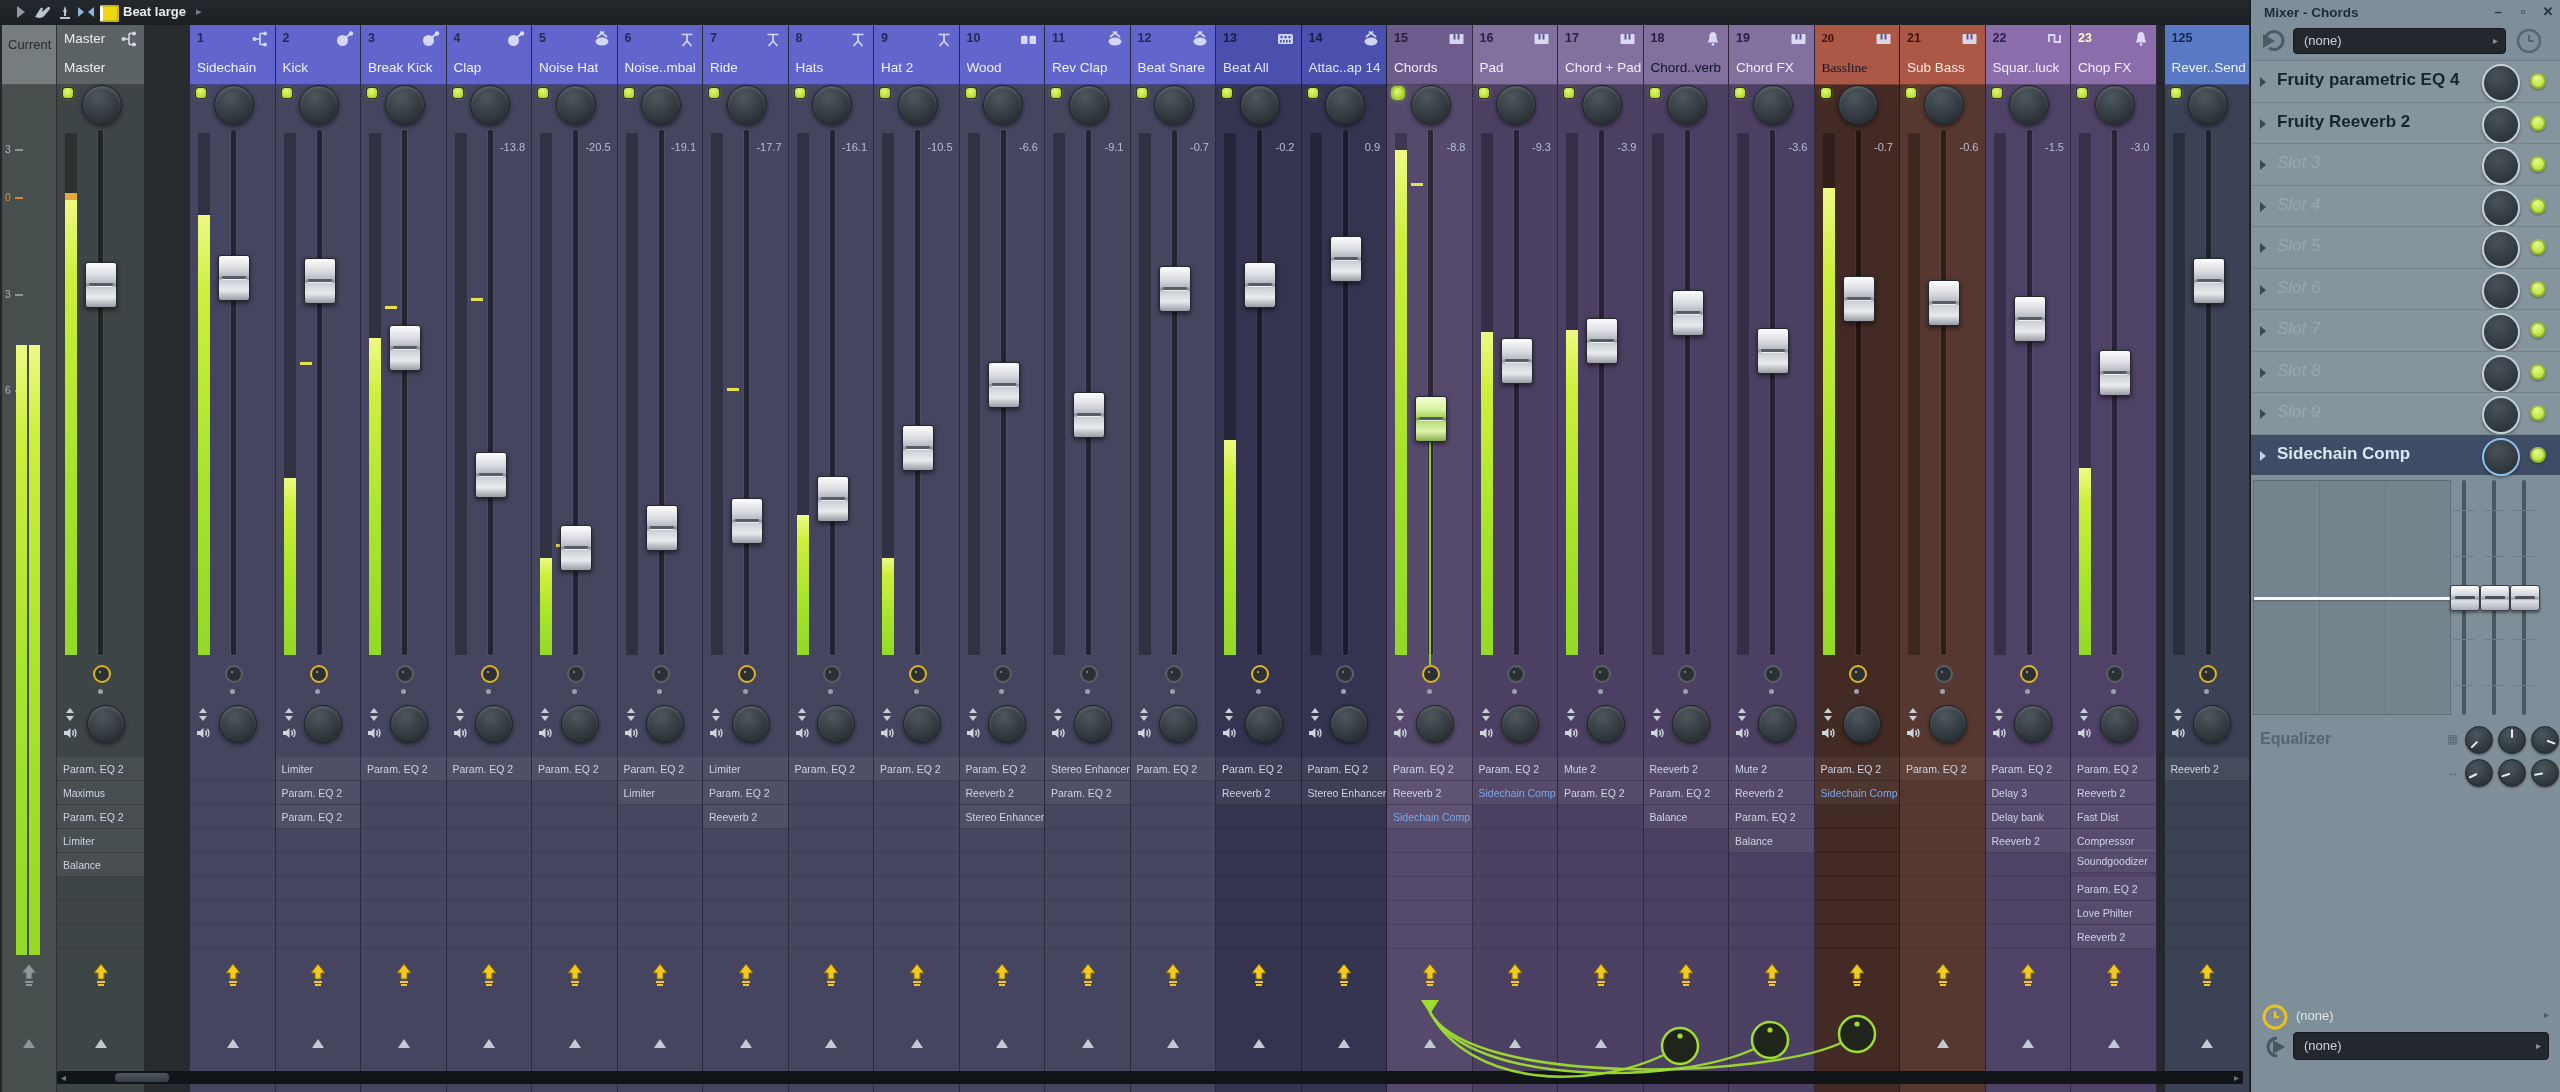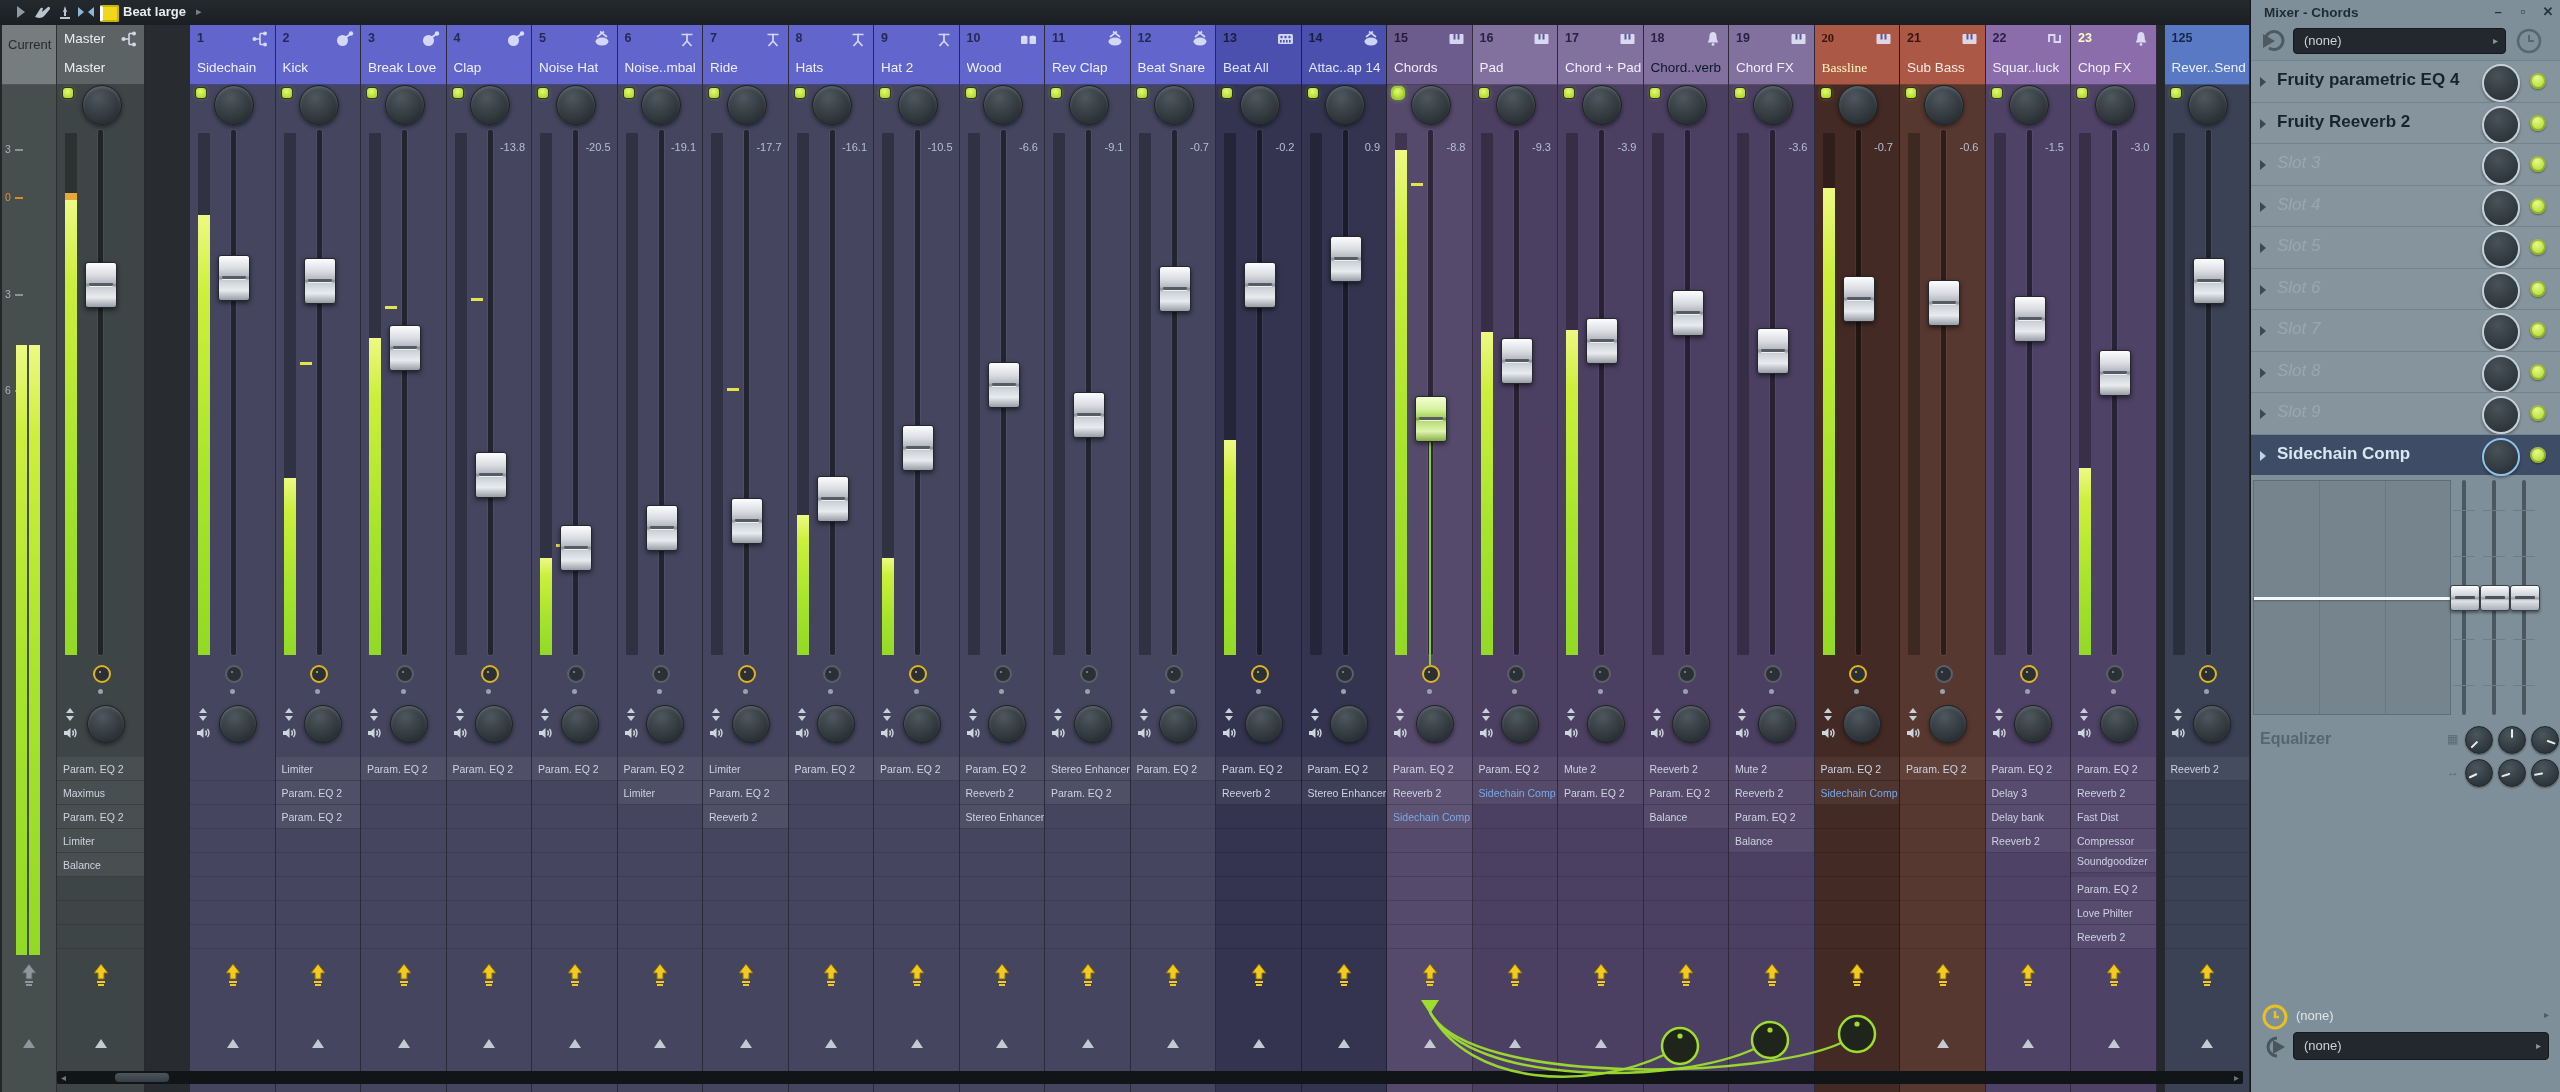--- a/index.html
+++ b/index.html
@@ -298,21 +298,21 @@
         <div class="lamp" style="left: 33.75px;"><svg viewBox="0 0 18 24" width="18" height="24">
             <path d="M9 1 L16 10 H12 V16 H6 V10 H2 Z" fill="#f2c91e" stroke="#8a6e08" stroke-width="1"></path>
             <rect x="5" y="18" width="8" height="2" fill="#f2c91e"></rect>
             <rect x="6" y="21" width="6" height="2" fill="#f2c91e"></rect>
           </svg></div>
         <div class="uparrow" style="left: 36.75px;"></div>
       </div>
       <div class="strip" style="left: 361px; width: 85.5px; background: rgb(69, 69, 95);">
         <div class="hdr" style="background: rgb(97, 101, 204);">
           <div class="num" style="color: rgb(37, 42, 85);">3</div>
-          <div class="cname" style="color: rgb(238, 240, 255);">Break Love</div>
+          <div class="cname" style="color: rgb(238, 240, 255);">Break Kick</div>
           <div class="cicon"><svg viewBox="0 0 18 18" width="18" height="18" fill="rgba(232,235,255,0.92)">
               <circle cx="6.5" cy="10.5" r="5.5"></circle>
               <rect x="8.5" y="7" width="8" height="2" rx="1" transform="rotate(-35 8.5 7)"></rect>
               <circle cx="15" cy="3.5" r="2.2"></circle>
             </svg></div>
         </div>
         <div class="led"></div>
         <div class="knob knob1" style="left: 23.75px;"></div>
         <div class="meter-track">
           <div class="meter-fill" style="top: 205px; height: 317px;"></div>
@@ -1025,21 +1025,21 @@
         <div class="lamp" style="left: 33.75px;"><svg viewBox="0 0 18 24" width="18" height="24">
             <path d="M9 1 L16 10 H12 V16 H6 V10 H2 Z" fill="#f2c91e" stroke="#8a6e08" stroke-width="1"></path>
             <rect x="5" y="18" width="8" height="2" fill="#f2c91e"></rect>
             <rect x="6" y="21" width="6" height="2" fill="#f2c91e"></rect>
           </svg></div>
         <div class="uparrow" style="left: 36.75px;"></div>
       </div>
       <div class="strip" style="left: 1814.5px; width: 85.5px; background: rgb(68, 42, 36);">
         <div class="hdr" style="background: rgb(172, 88, 71); font-family: Liberation Serif, serif;">
           <div class="num" style="color: rgb(58, 21, 16);">20</div>
-          <div class="cname" style="color: #fef9c3;">Bassline</div>
+          <div class="cname" style="color: #0f172a;">Bassline</div>
           <div class="cicon"><svg viewBox="0 0 18 18" width="18" height="18" fill="rgba(232,235,255,0.92)">
               <rect x="1.5" y="4" width="14" height="10" rx="1"></rect>
               <rect x="5.5" y="4" width="2" height="5.5" fill="#555a9a"></rect>
               <rect x="9.5" y="4" width="2" height="5.5" fill="#555a9a"></rect>
             </svg></div>
         </div>
         <div class="led"></div>
         <div class="knob knob1" style="left: 23.75px;"></div>
         <div class="dbval">-0.7</div>
         <div class="meter-track">

